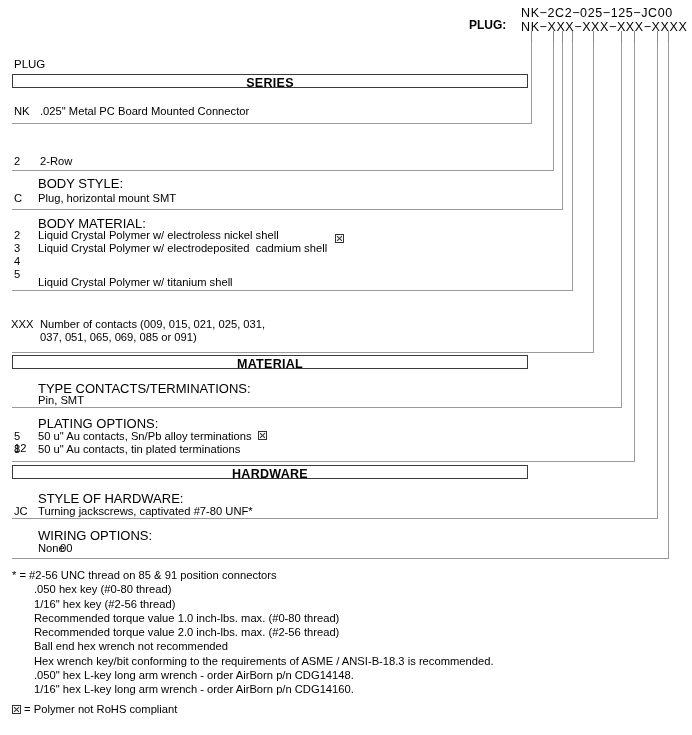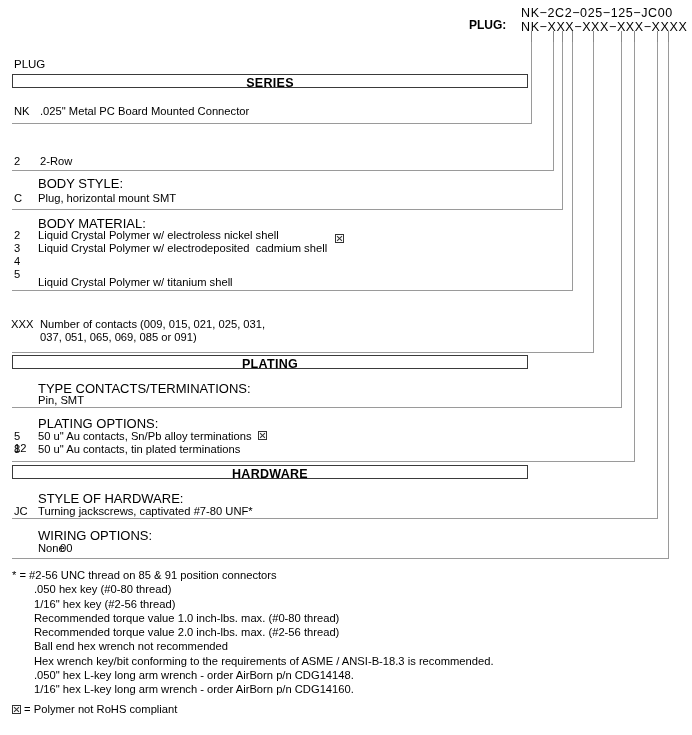--- a/index.html
+++ b/index.html
@@ -219,21 +219,21 @@
 
   <div class="opt-code" style="left:14px; top:255px;">4</div>
 
   <div class="opt-code" style="left:14px; top:268px;">5</div>
   <div class="opt-text" style="left:38px; top:268px;margin-top:8px;">Liquid Crystal Polymer w/ titanium shell</div>
 
   <div class="opt-code" style="left:11px; top:318px;">XXX</div>
   <div class="opt-text" style="left:40px; top:318px;">Number of contacts (009, 015, 021, 025, 031,</div>
   <div class="opt-text" style="left:40px; top:331px;">037, 051, 065, 069, 085 or 091)</div>
 
-  <div class="hdr-box" style="top:355px;">PLATING</div>
+  <div class="hdr-box" style="top:355px;">MATERIAL</div>
   <div class="opt-title" style="left:38px; top:381px;">TYPE CONTACTS/TERMINATIONS:</div>
   <div class="opt-code" style="left:14px; top:394px;margin-top:48px;">12</div>
   <div class="opt-text" style="left:38px; top:394px;">Pin, SMT</div>
 
   <div class="opt-title" style="left:38px; top:416px;">PLATING OPTIONS:</div>
   <div class="opt-code" style="left:14px; top:430px;">5</div>
   <div class="opt-text" style="left:38px; top:430px;">50 u" Au contacts, Sn/Pb alloy terminations</div>
   <span class="rohs-mark" style="position:absolute; left:258px; top:431px;"></span>
 
   <div class="opt-code" style="left:14px; top:443px;">8</div>

